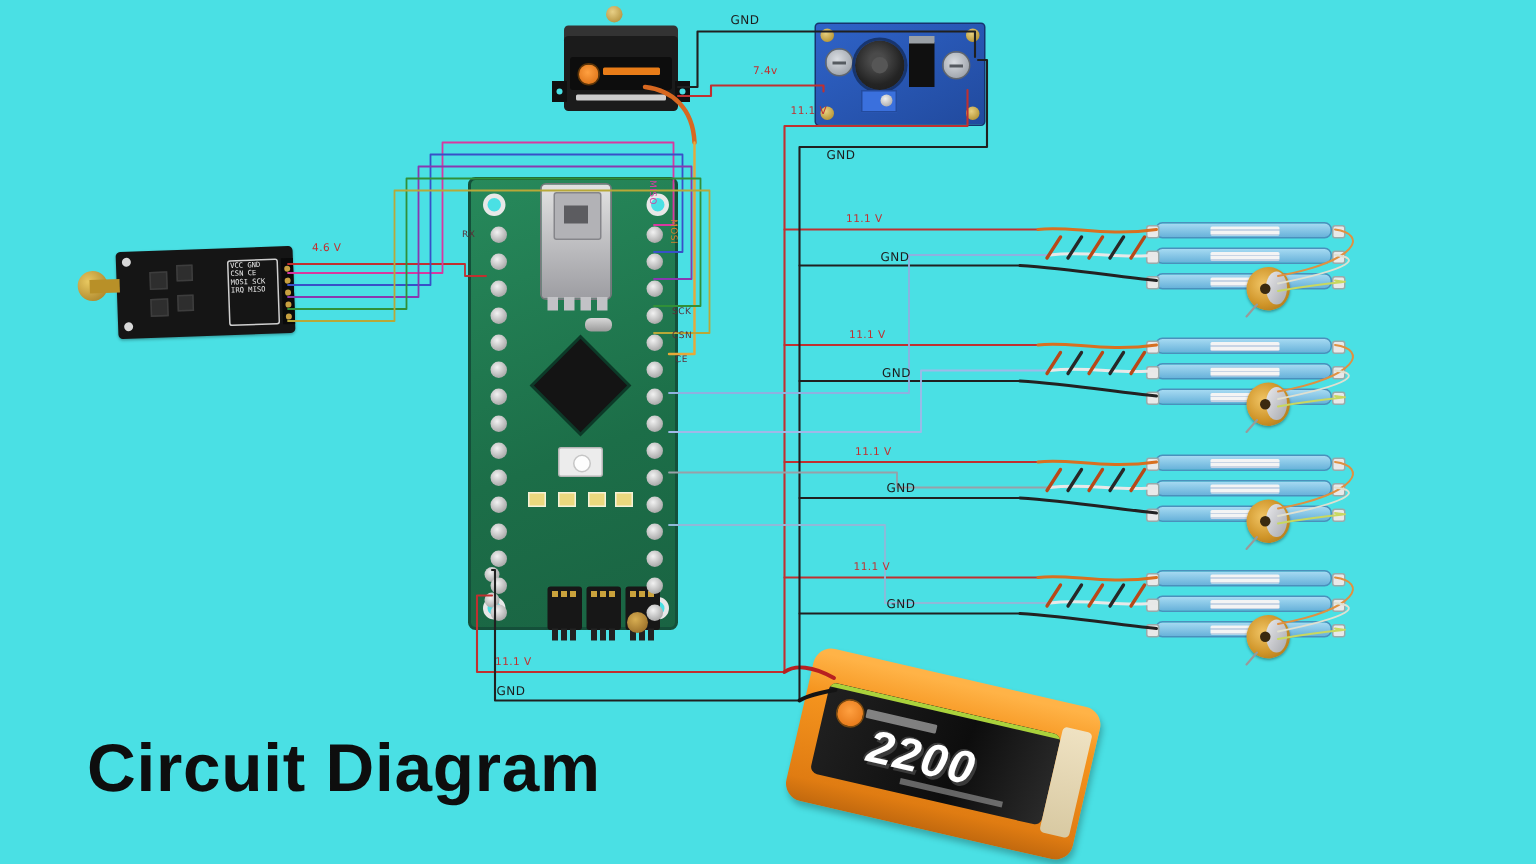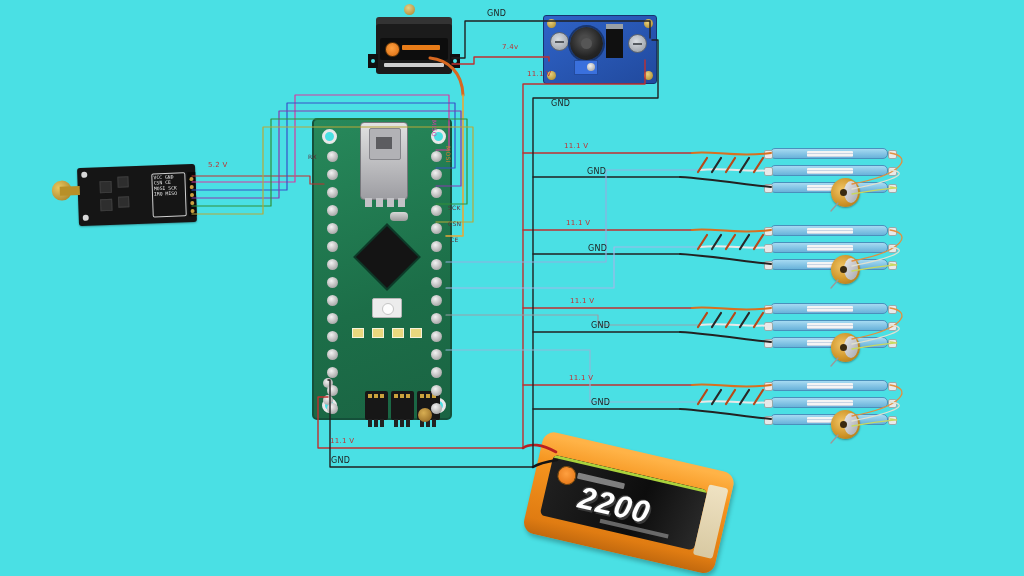--- a/index.html
+++ b/index.html
@@ -455,31 +455,32 @@
       <span class="cap2200">2200</span>
       <span class="bsub"></span>
     </div>
     <div class="end"></div>
   </div>
 
   <span class="lab" style="left:487px;top:10px;">GND</span>
   <span class="lab red" style="left:502px;top:44px;">7.4v</span>
   <span class="lab red" style="left:527px;top:71px;">11.1 V</span>
   <span class="lab" style="left:551px;top:100px;">GND</span>
-  <span class="lab red" style="left:208px;top:162px;">5.2 V</span>
+  <span class="lab red" style="left:208px;top:162px;">4.6 V</span>
   <span class="lab tiny" style="left:308px;top:154px;">RX</span>
   <span class="lab vert pink" style="left:431px;top:120px;">MISO</span>
   <span class="lab vert orangetx" style="left:445px;top:146px;">MOSI</span>
   <span class="lab tiny" style="left:448px;top:205px;">SCK</span>
   <span class="lab tiny" style="left:448px;top:221px;">CSN</span>
   <span class="lab tiny" style="left:450px;top:237px;">CE</span>
   <span class="lab red" style="left:564px;top:143px;">11.1 V</span>
   <span class="lab" style="left:587px;top:168px;">GND</span>
   <span class="lab red" style="left:566px;top:220px;">11.1 V</span>
   <span class="lab" style="left:588px;top:245px;">GND</span>
   <span class="lab red" style="left:570px;top:298px;">11.1 V</span>
   <span class="lab" style="left:591px;top:322px;">GND</span>
   <span class="lab red" style="left:569px;top:375px;">11.1 V</span>
   <span class="lab" style="left:591px;top:399px;">GND</span>
   <span class="lab red" style="left:330px;top:438px;">11.1 V</span>
   <span class="lab" style="left:331px;top:457px;">GND</span>
 
+  <div id="title">Circuit Diagram</div>
 </div>
 
 </body></html>

